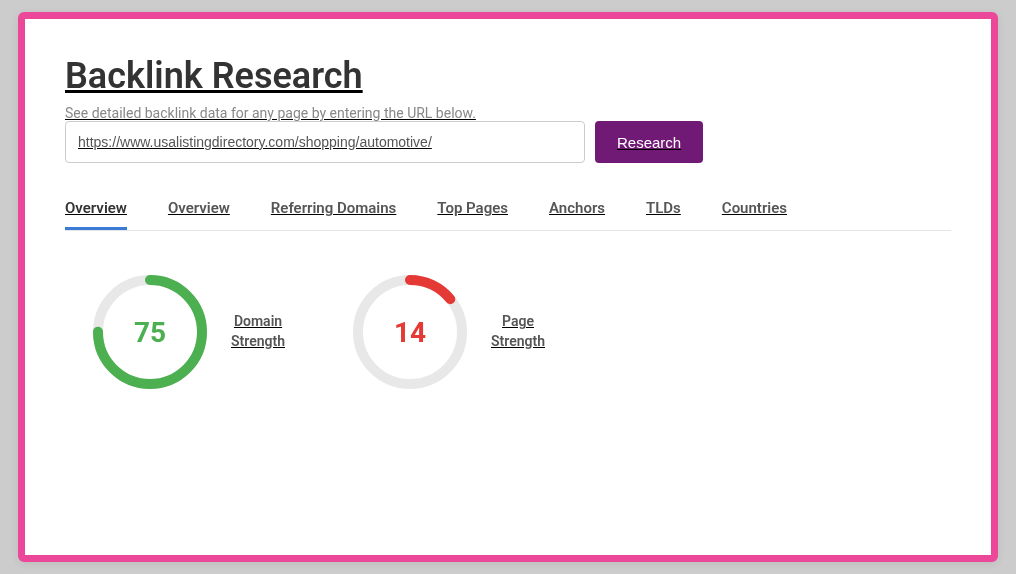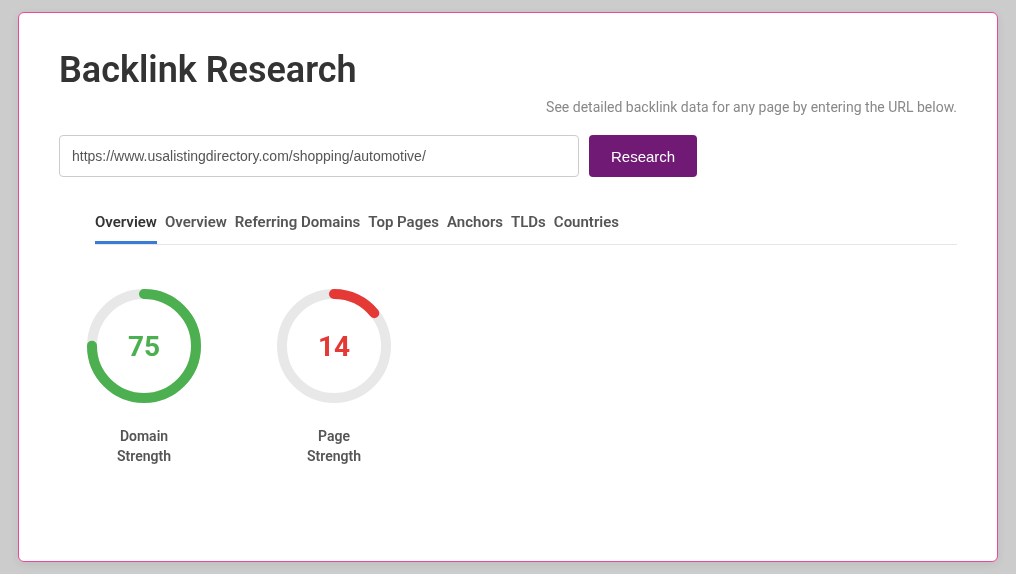--- a/index.html
+++ b/index.html
@@ -6,38 +6,37 @@
     body {
       background: #ccc;
       display: flex;
       justify-content: center;
       align-items: center;
       min-height: 100vh;
       font-family: -apple-system, BlinkMacSystemFont, 'Segoe UI', Roboto, sans-serif;
     }
     .window {
       background: #fff;
-      border: 1px solid #ec4899;
+      border: 7px solid #ec4899;
       border-radius: 6px;
       width: 980px;
       min-height: 550px;
       padding: 36px 40px 40px 40px;
       box-shadow: 0 2px 8px rgba(0,0,0,0.08);
+      text-decoration: underline;
     }
     .page-title {
       font-size: 36px;
       font-weight: 600;
       color: #333;
       margin-bottom: 8px;
     }
     .subtitle {
       font-size: 14px;
       color: #888;
-      margin-bottom: 20px;
-      text-align: right;
     }
     .search-row {
       display: flex;
       align-items: flex-start;
       gap: 10px;
       margin-bottom: 28px;
     }
     .url-input {
       flex: 1;
       max-width: 520px;
@@ -55,24 +54,23 @@
       border: none;
       border-radius: 4px;
       padding: 0 22px;
       height: 42px;
       font-size: 15px;
       font-weight: 500;
       cursor: pointer;
     }
     .tabs {
       display: flex;
-      gap: 8px;
+      gap: 41px;
       border-bottom: 1px solid #e5e5e5;
       margin-bottom: 36px;
-      margin-left: 36px;
     }
     .tab {
       padding: 8px 0 10px 0;
       font-size: 15px;
       font-weight: 600;
       color: #555;
       cursor: pointer;
       border-bottom: 3px solid transparent;
       text-decoration: none;
     }
@@ -80,21 +78,20 @@
       color: #333;
       border-bottom: 3px solid #3a7bd5;
     }
     .metrics-row {
       display: flex;
       gap: 60px;
       padding-left: 20px;
     }
     .metric-card {
       display: flex;
-      flex-direction: column;
       align-items: center;
       gap: 16px;
     }
     .circle-chart {
       position: relative;
       width: 130px;
       height: 130px;
     }
     .circle-chart svg {
       transform: rotate(-90deg);

